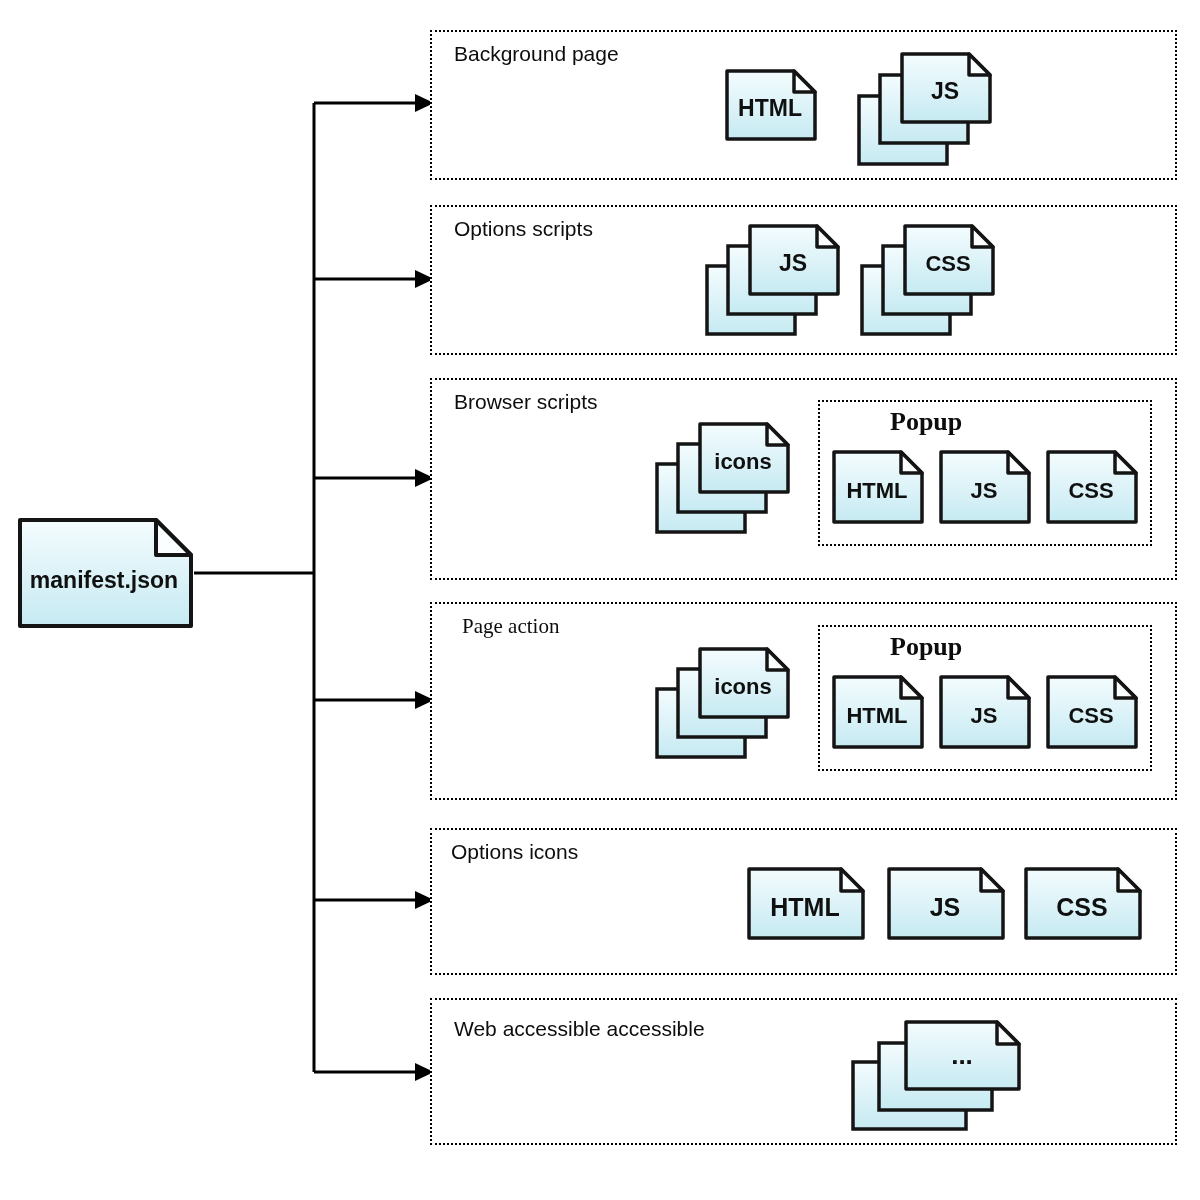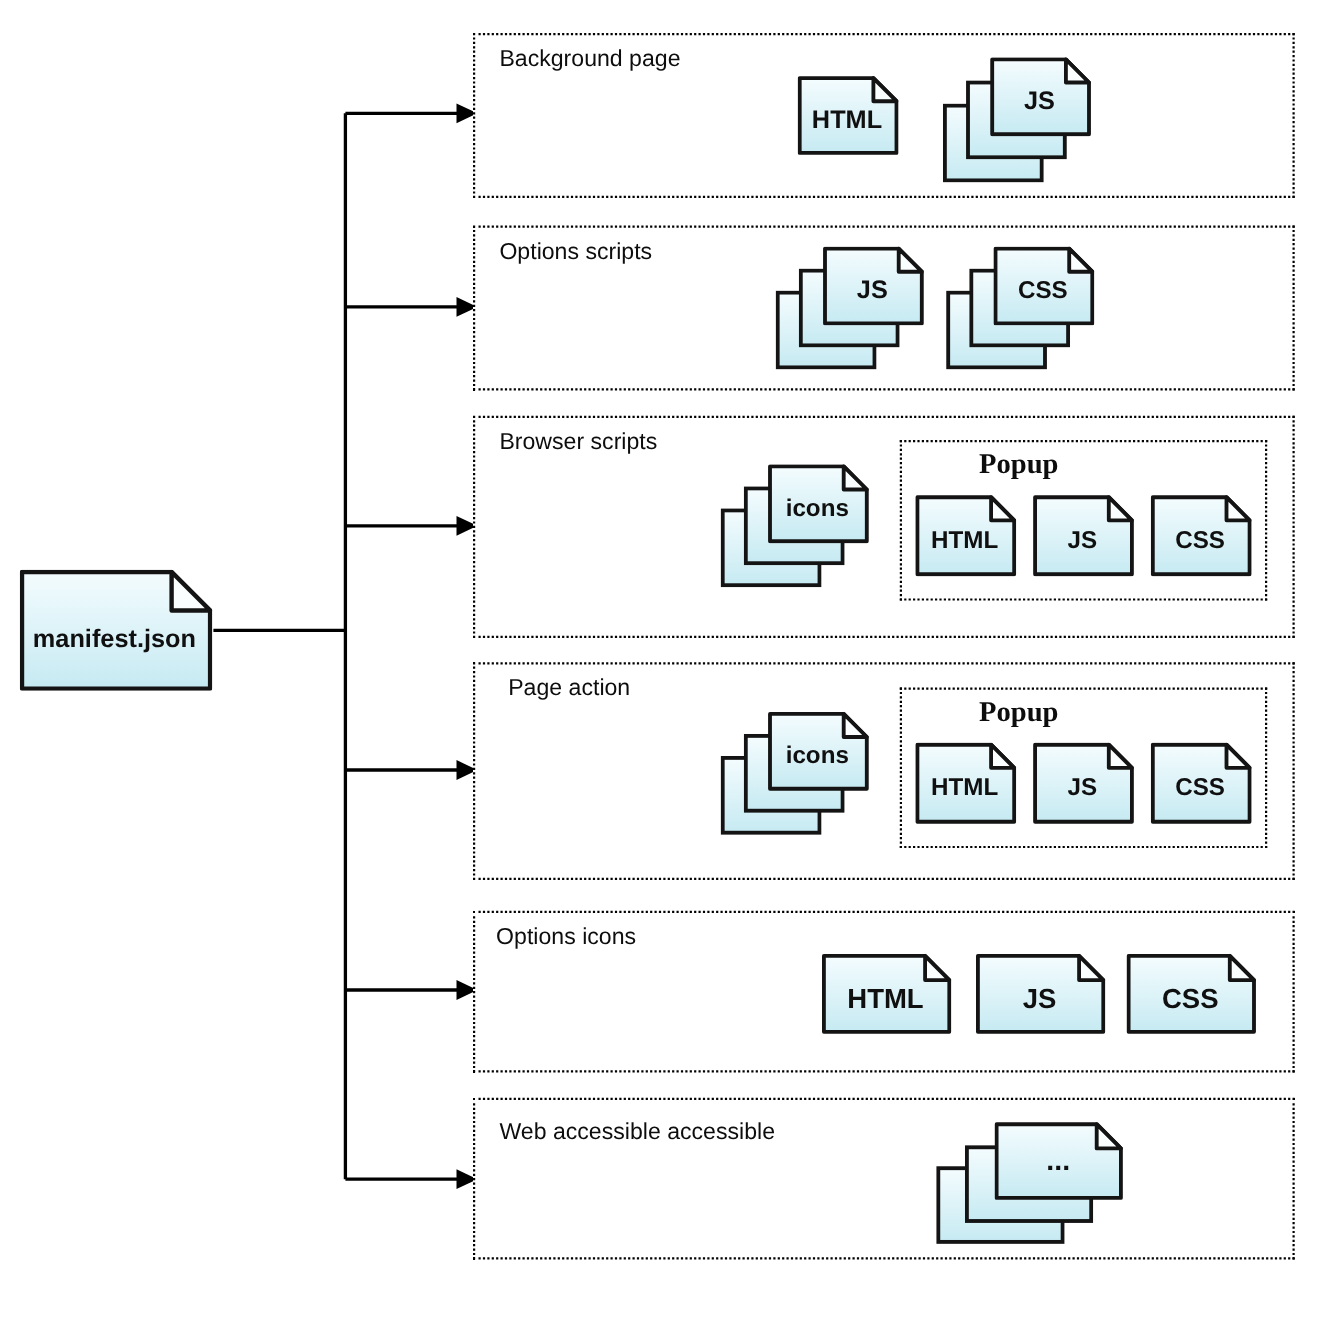--- a/index.html
+++ b/index.html
@@ -11,21 +11,21 @@
   .wires{position:absolute;left:0;top:0;width:1200px;height:1200px;pointer-events:none;}
   
   .box{position:absolute;left:430px;width:747px;border:2px dotted #000;background:#fff;box-sizing:border-box;}
   .box-bg  {top:30px;height:150px;}
   .box-cs  {top:205px;height:150px;}
   .box-ba  {top:378px;height:202px;}
   .box-pa  {top:602px;height:198px;}
   .box-op  {top:828px;height:147px;}
   .box-war {top:998px;height:147px;}
   .box-title{position:absolute;left:22px;top:10px;font-size:21px;font-weight:400;color:#0d0d0d;white-space:nowrap;}
-  .box-pa .box-title{left:30px;}
+  .box-pa .box-title{left:30px;font-family:Liberation Serif, serif;}
   
   .popup{position:absolute;left:386px;top:20px;width:334px;height:146px;border:2px dotted #000;box-sizing:border-box;background:#fff;}
   .popup-title{position:absolute;left:22px;top:5px;font-family:"Liberation Serif",serif;font-weight:700;font-size:26px;color:#0d0d0d;margin-left:48px;}
   
   .abs{position:absolute;}
   .stack{position:absolute;}
   .stack .card{position:absolute;}
   svg text{font-family:"Liberation Sans",sans-serif;font-weight:700;fill:#101010;}
   .manifest-label{font-size:23px;font-weight:700;}
 </style>

